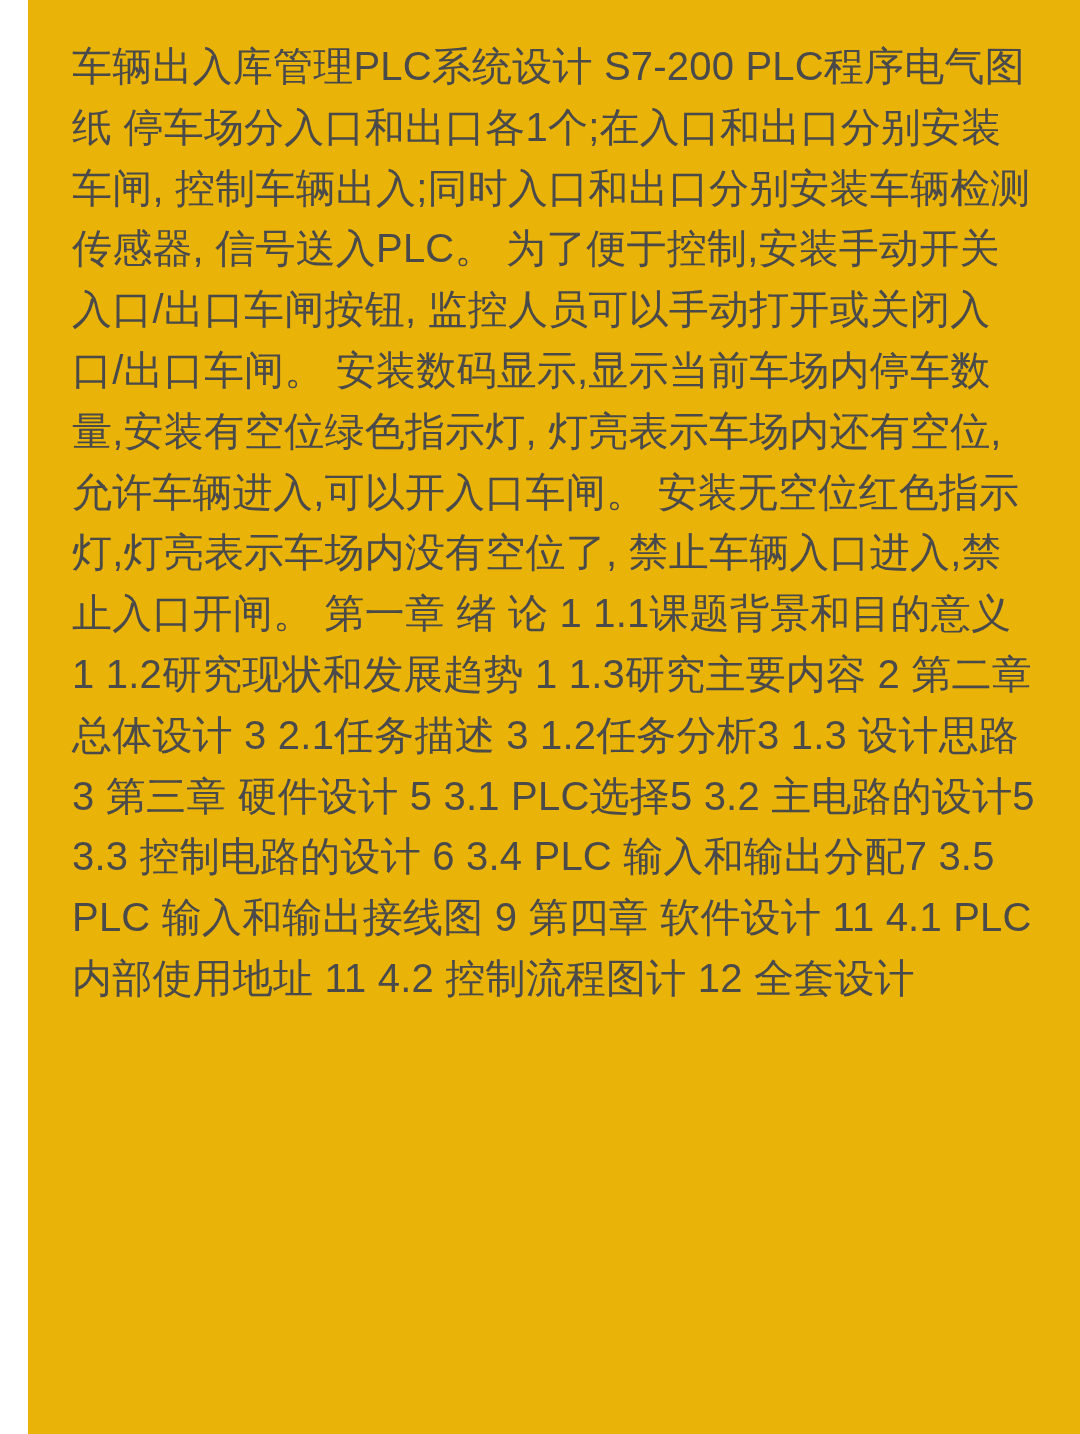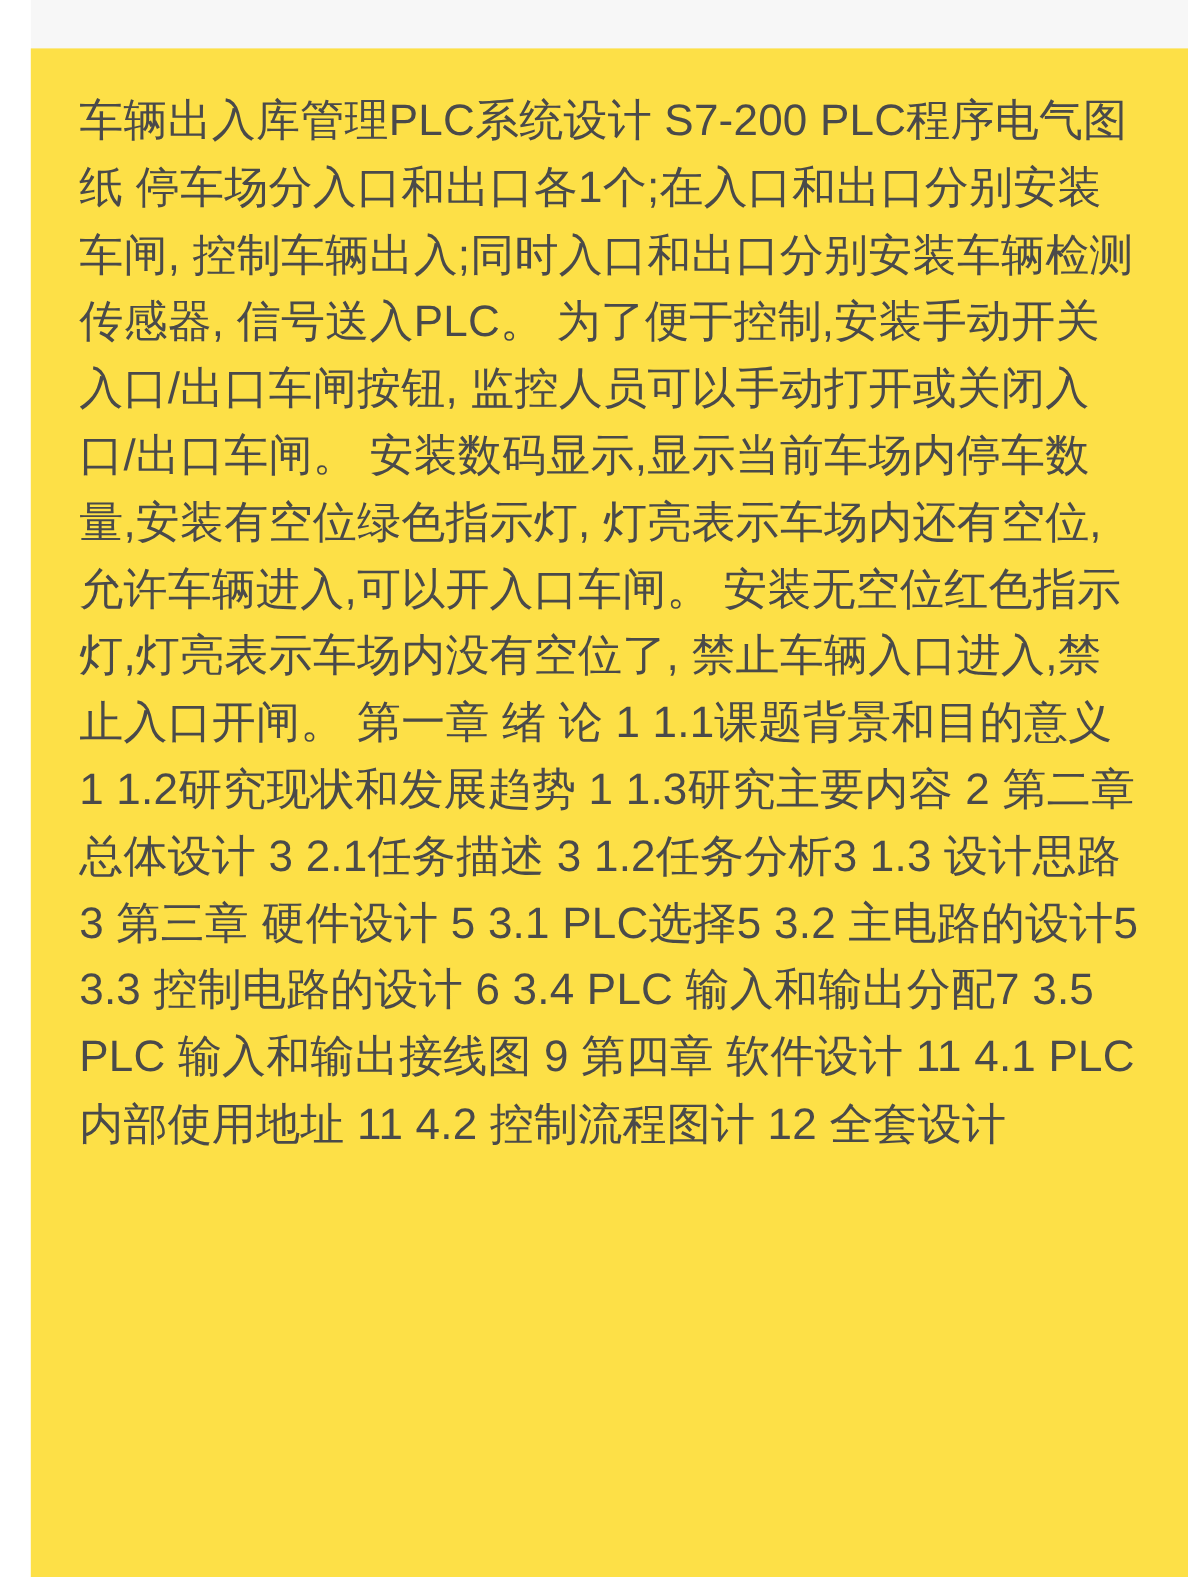--- a/index.html
+++ b/index.html
@@ -27,22 +27,21 @@
     width: 28px;
     height: 100%;
     background: #ffffff;
   }
   .doc-body {
     position: absolute;
     left: 28px;
     top: 0;
     right: 0;
     bottom: 0;
-    background: #fde047;
-    margin-top: 44px;
+    background: #eab308;
   }
   .doc-text {
     position: absolute;
     left: 44px;
     right: 44px;
     top: 36px;
     font-size: 40px;
     line-height: 1.52;
     color: #4a4a4a;
     letter-spacing: 0.2px;

